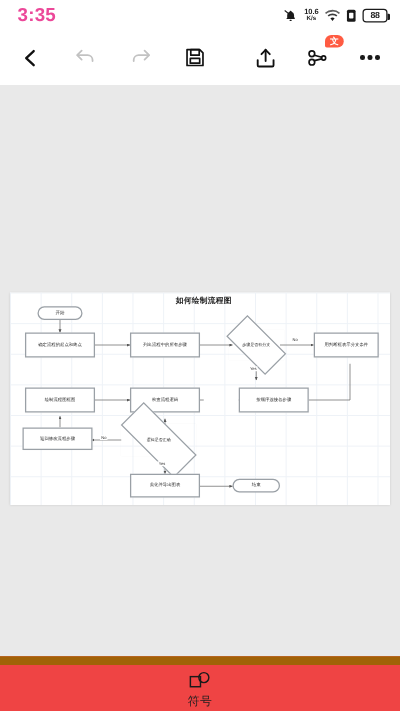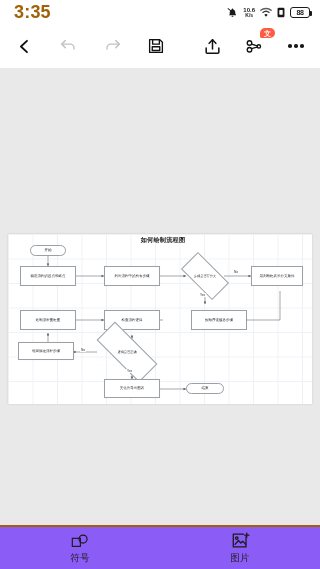--- a/index.html
+++ b/index.html
@@ -9,21 +9,21 @@
     background:#ffffff;
     -webkit-font-smoothing:antialiased;
   }
 
   
   .statusbar{
     height:24px; display:flex; align-items:center;
     justify-content:space-between;
     padding:0 10px 0 14px; background:#ffffff;
   }
-  .sb-time{ font-size:18px; font-weight:700; color:#a16207; letter-spacing:.2px; }
+  .sb-time{ font-size:15px; font-weight:700; color:#ec4899; letter-spacing:.2px; }
   .sb-right{ display:flex; align-items:center; gap:5px; }
   .sb-speed{ display:flex; flex-direction:column; align-items:center;
     line-height:1; font-size:5.4px; font-weight:700; color:#222; }
   .sb-speed span:first-child{ font-size:6px; }
   .sb-speed span:last-child{ font-size:5px; }
   .icon-svg{ display:block; }
   .batt{
     width:20px; height:11px; border:1.4px solid #1a1a1a; border-radius:3px;
     display:flex; align-items:center; justify-content:center; position:relative;
   }
@@ -85,21 +85,21 @@
   .dmshape{
     position:absolute; inset:0; border:0.7px solid #9aa0a6; background:#fff;
     transform:rotate(45deg); transform-origin:center;
   }
   .dmtxt{ position:relative; z-index:2; font-size:3.2px; line-height:1.3; }
   .elabel{ position:absolute; font-size:3.2px; color:#333; background:#fff; padding:0 1px; }
 
   
   .bottomnav{
     position:absolute; bottom:0; left:0; right:0; height:44px;
-    background:#8b5cf6; border-top:2px solid #a16207;
+    background:#ef4444; border-top:7px solid #a16207;
     display:flex; align-items:center;
   }
   .nav-item{
     flex:1; display:flex; flex-direction:column; align-items:center;
     justify-content:center; gap:3px; cursor:pointer;
   }
   .nav-label{ font-size:9.5px; color:#1f1f1f; letter-spacing:.3px; }
   .nav-ico{ height:18px; display:flex; align-items:flex-end; justify-content:center; }
 </style>
 </head>
@@ -268,24 +268,13 @@
       <svg width="20" height="16" viewBox="0 0 26 20" fill="none" stroke="#1a1a1a" stroke-width="1.5">
         <circle cx="17" cy="7.5" r="5.2"></circle>
         <rect x="3" y="6.5" width="10.5" height="10.5"></rect>
       </svg>
     </span>
     <span class="nav-label">符号</span>
   </div>
 
 
 
-  <div class="nav-item">
-    <span class="nav-ico">
-      <svg width="19" height="17" viewBox="0 0 22 20" fill="none" stroke="#1a1a1a" stroke-width="1.5" stroke-linecap="round" stroke-linejoin="round">
-        <path d="M14.5 2.6H2.5v15h15v-12"></path>
-        <path d="M4.6 14.6l4-4.6 2.8 3 2.3-2.2 3.3 3.8"></path>
-        <circle cx="6.6" cy="7.2" r="1.5"></circle>
-        <path d="M18.4 1.2v5M15.9 3.7h5"></path>
-      </svg>
-    </span>
-    <span class="nav-label">图片</span>
-  </div>
 </div>
 
 </body></html>

